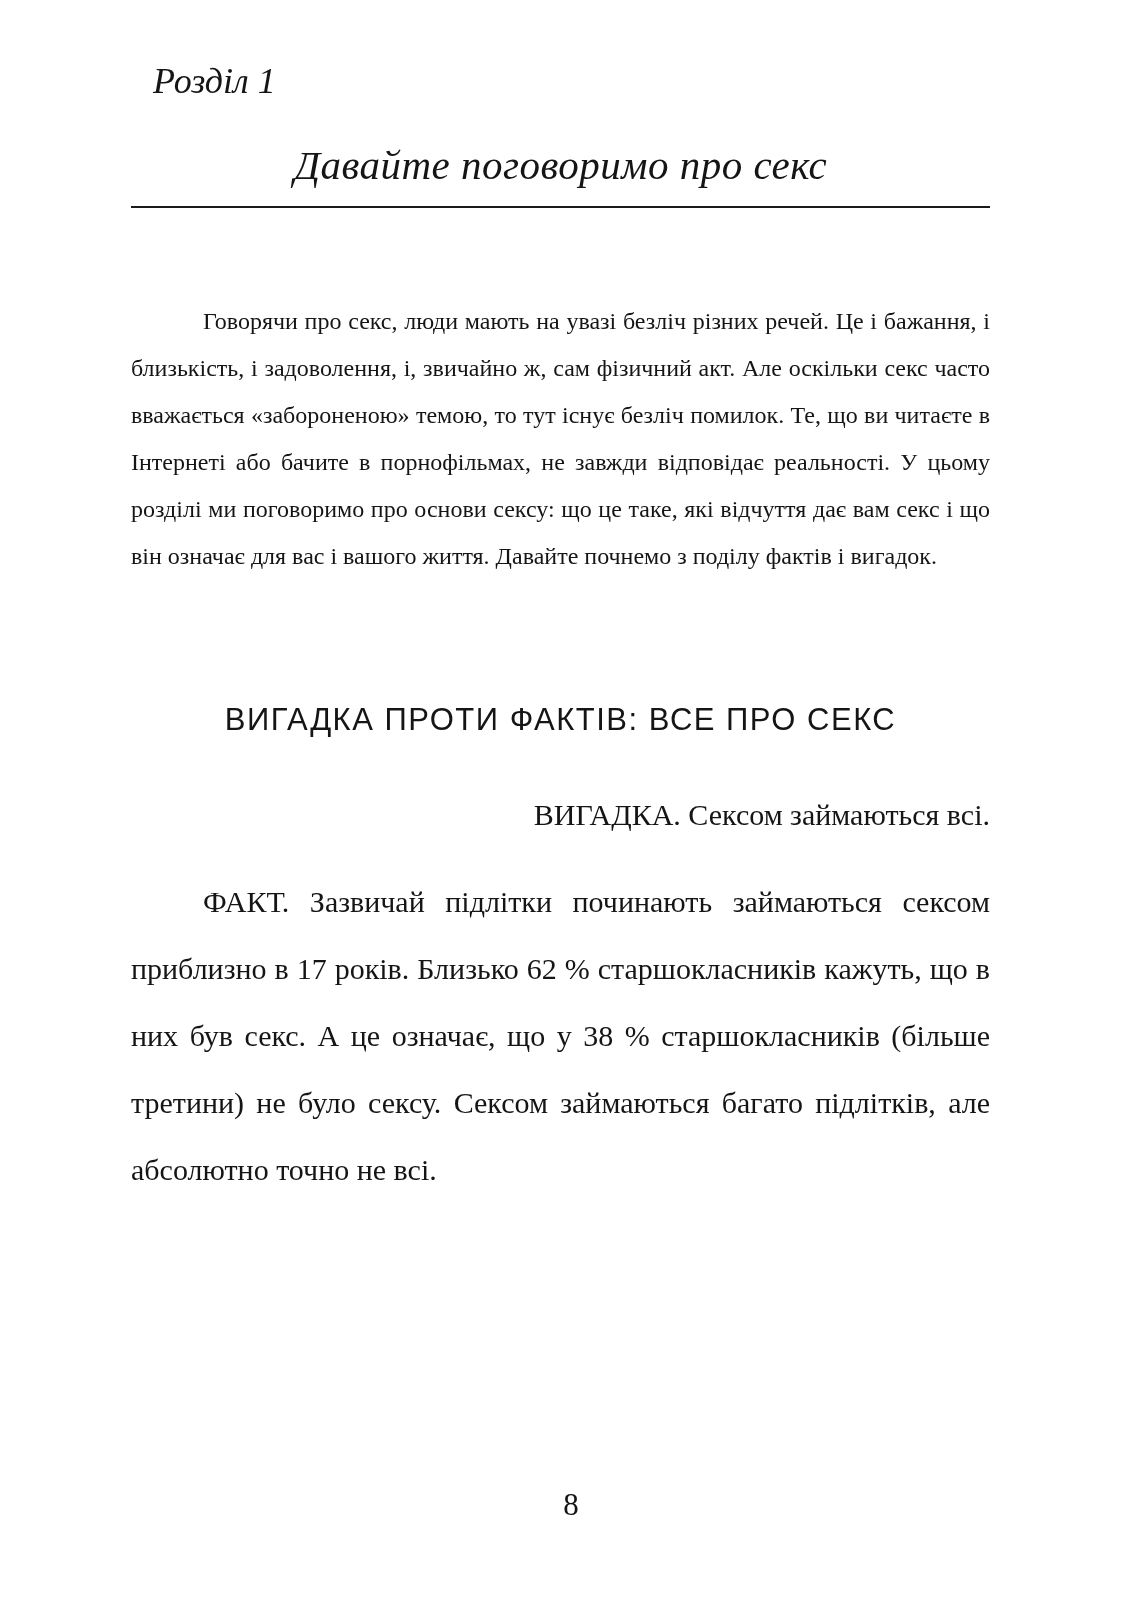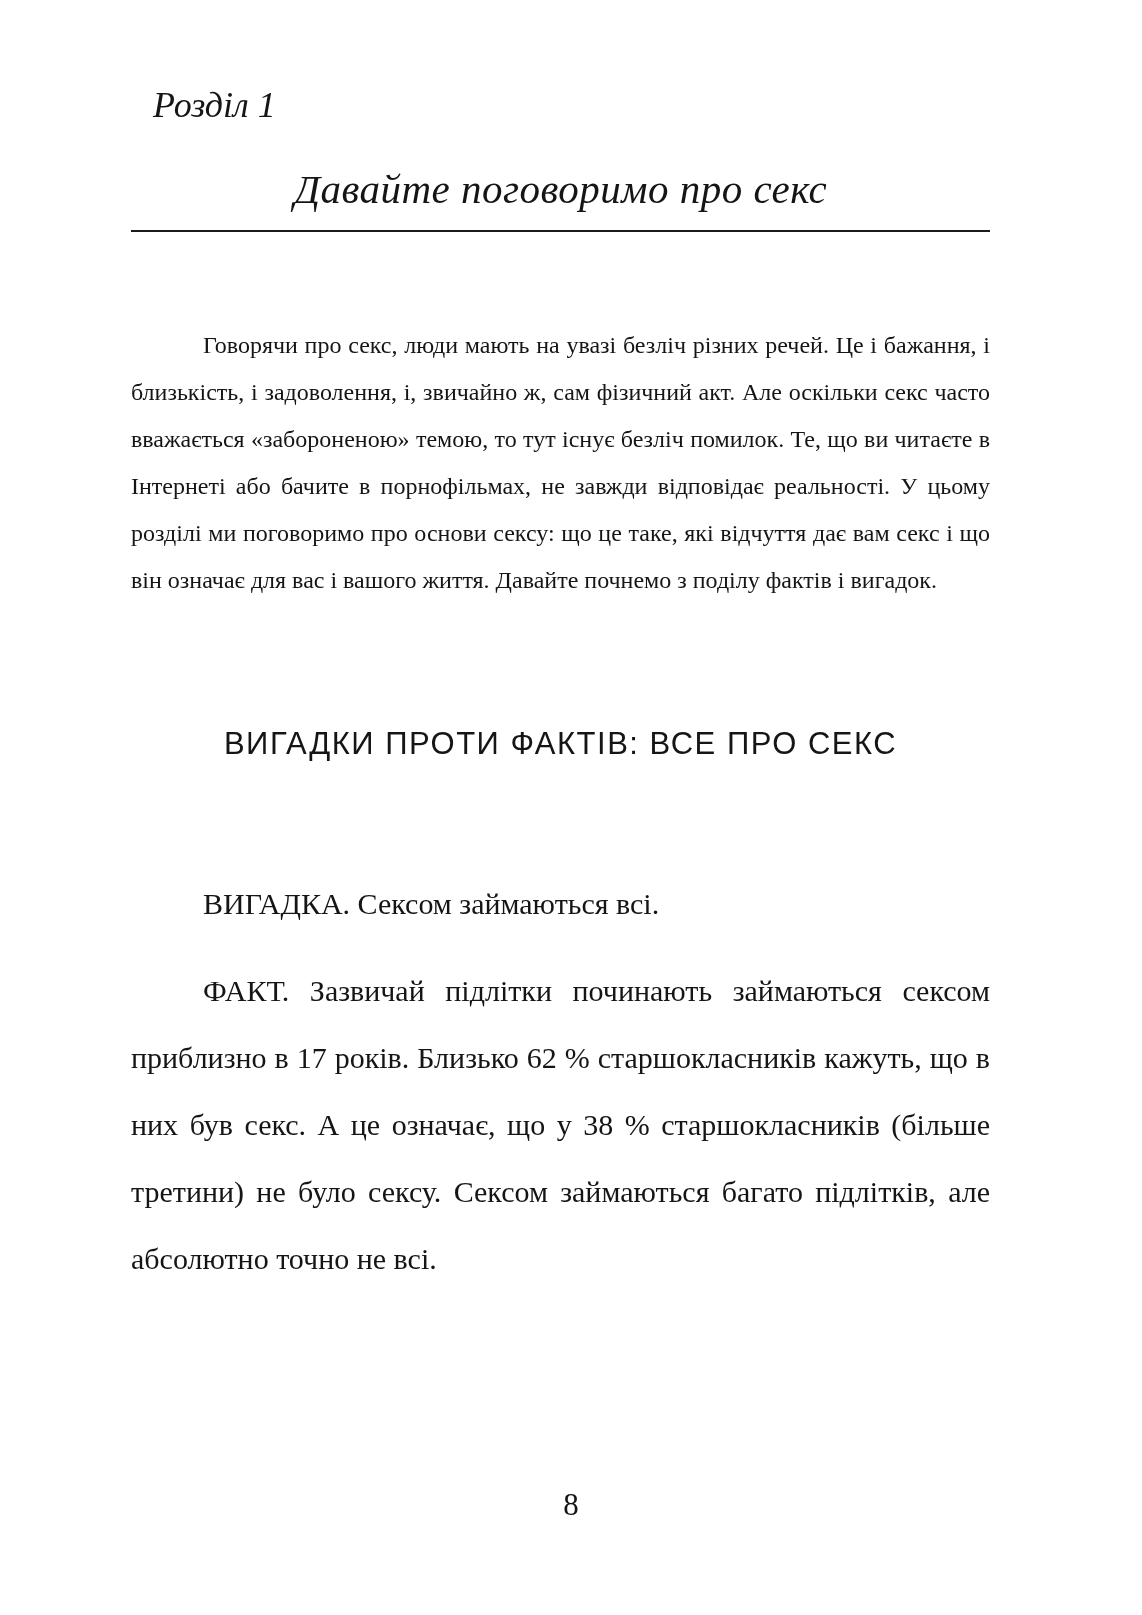--- a/index.html
+++ b/index.html
@@ -13,21 +13,21 @@
       height: 1615px;
       margin: 0 auto;
       background: #ffffff;
       color: #151515;
       font-family: "Liberation Serif", serif;
       box-sizing: border-box;
       padding: 0 152px 0 131px;
       overflow: hidden;
     }
     .chapter-label {
-      padding-top: 84px;
+      padding-top: 60px;
       margin-left: 22px;
       font-style: italic;
       font-size: 36px;
       line-height: 1.2;
     }
     .chapter-title {
       margin-top: 38px;
       text-align: center;
       font-weight: normal;
       font-style: italic;
@@ -51,25 +51,25 @@
     .section-heading {
       margin-top: 120px;
       font-family: "Liberation Sans", sans-serif;
       font-size: 31px;
       line-height: 1.3;
       text-align: center;
       letter-spacing: 1.5px;
       font-weight: 400;
     }
     .myth-paragraph {
-      margin-top: 115px;
+      margin-top: 50px;
       font-size: 30px;
       line-height: 47px;
       text-indent: 72px;
-      text-align: left;
+      text-align: right;
     }
     .fact-paragraph {
       margin-top: 26px;
       font-size: 30px;
       line-height: 67px;
       text-align: justify;
       text-indent: 72px;
     }
     .page-number {
       position: absolute;
@@ -86,21 +86,21 @@
 <div class="page">
 
   <div class="chapter-label">Розділ 1</div>
 
   <div class="chapter-title">Давайте поговоримо про секс</div>
 
   <hr class="title-rule">
 
   <p class="intro-paragraph">Говорячи про секс, люди мають на увазі безліч різних речей. Це і бажання, і близькість, і задоволення, і, звичайно ж, сам фізичний акт. Але оскільки секс часто вважається «забороненою» темою, то тут існує безліч помилок. Те, що ви читаєте в Інтернеті або бачите в порнофільмах, не завжди відповідає реальності. У цьому розділі ми поговоримо про основи сексу: що це таке, які відчуття дає вам секс і що він означає для вас і вашого життя. Давайте почнемо з поділу фактів і вигадок.</p>
 
-  <div class="section-heading">ВИГАДКИ ПРОТИ ФАКТІВ: ВСЕ ПРО СЕКС</div>
+  <div class="section-heading">ВИГАДКА ПРОТИ ФАКТІВ: ВСЕ ПРО СЕКС</div>
 
   <p class="myth-paragraph">ВИГАДКА. Сексом займаються всі.</p>
 
   <p class="fact-paragraph">ФАКТ. Зазвичай підлітки починають займаються сексом приблизно в 17 років. Близько 62 % старшокласників кажуть, що в них був секс. А це означає, що у 38 % старшокласників (більше третини) не було сексу. Сексом займаються багато підлітків, але абсолютно точно не всі.</p>
 
   <div class="page-number">8</div>
 
 </div>
 
 </body></html>

